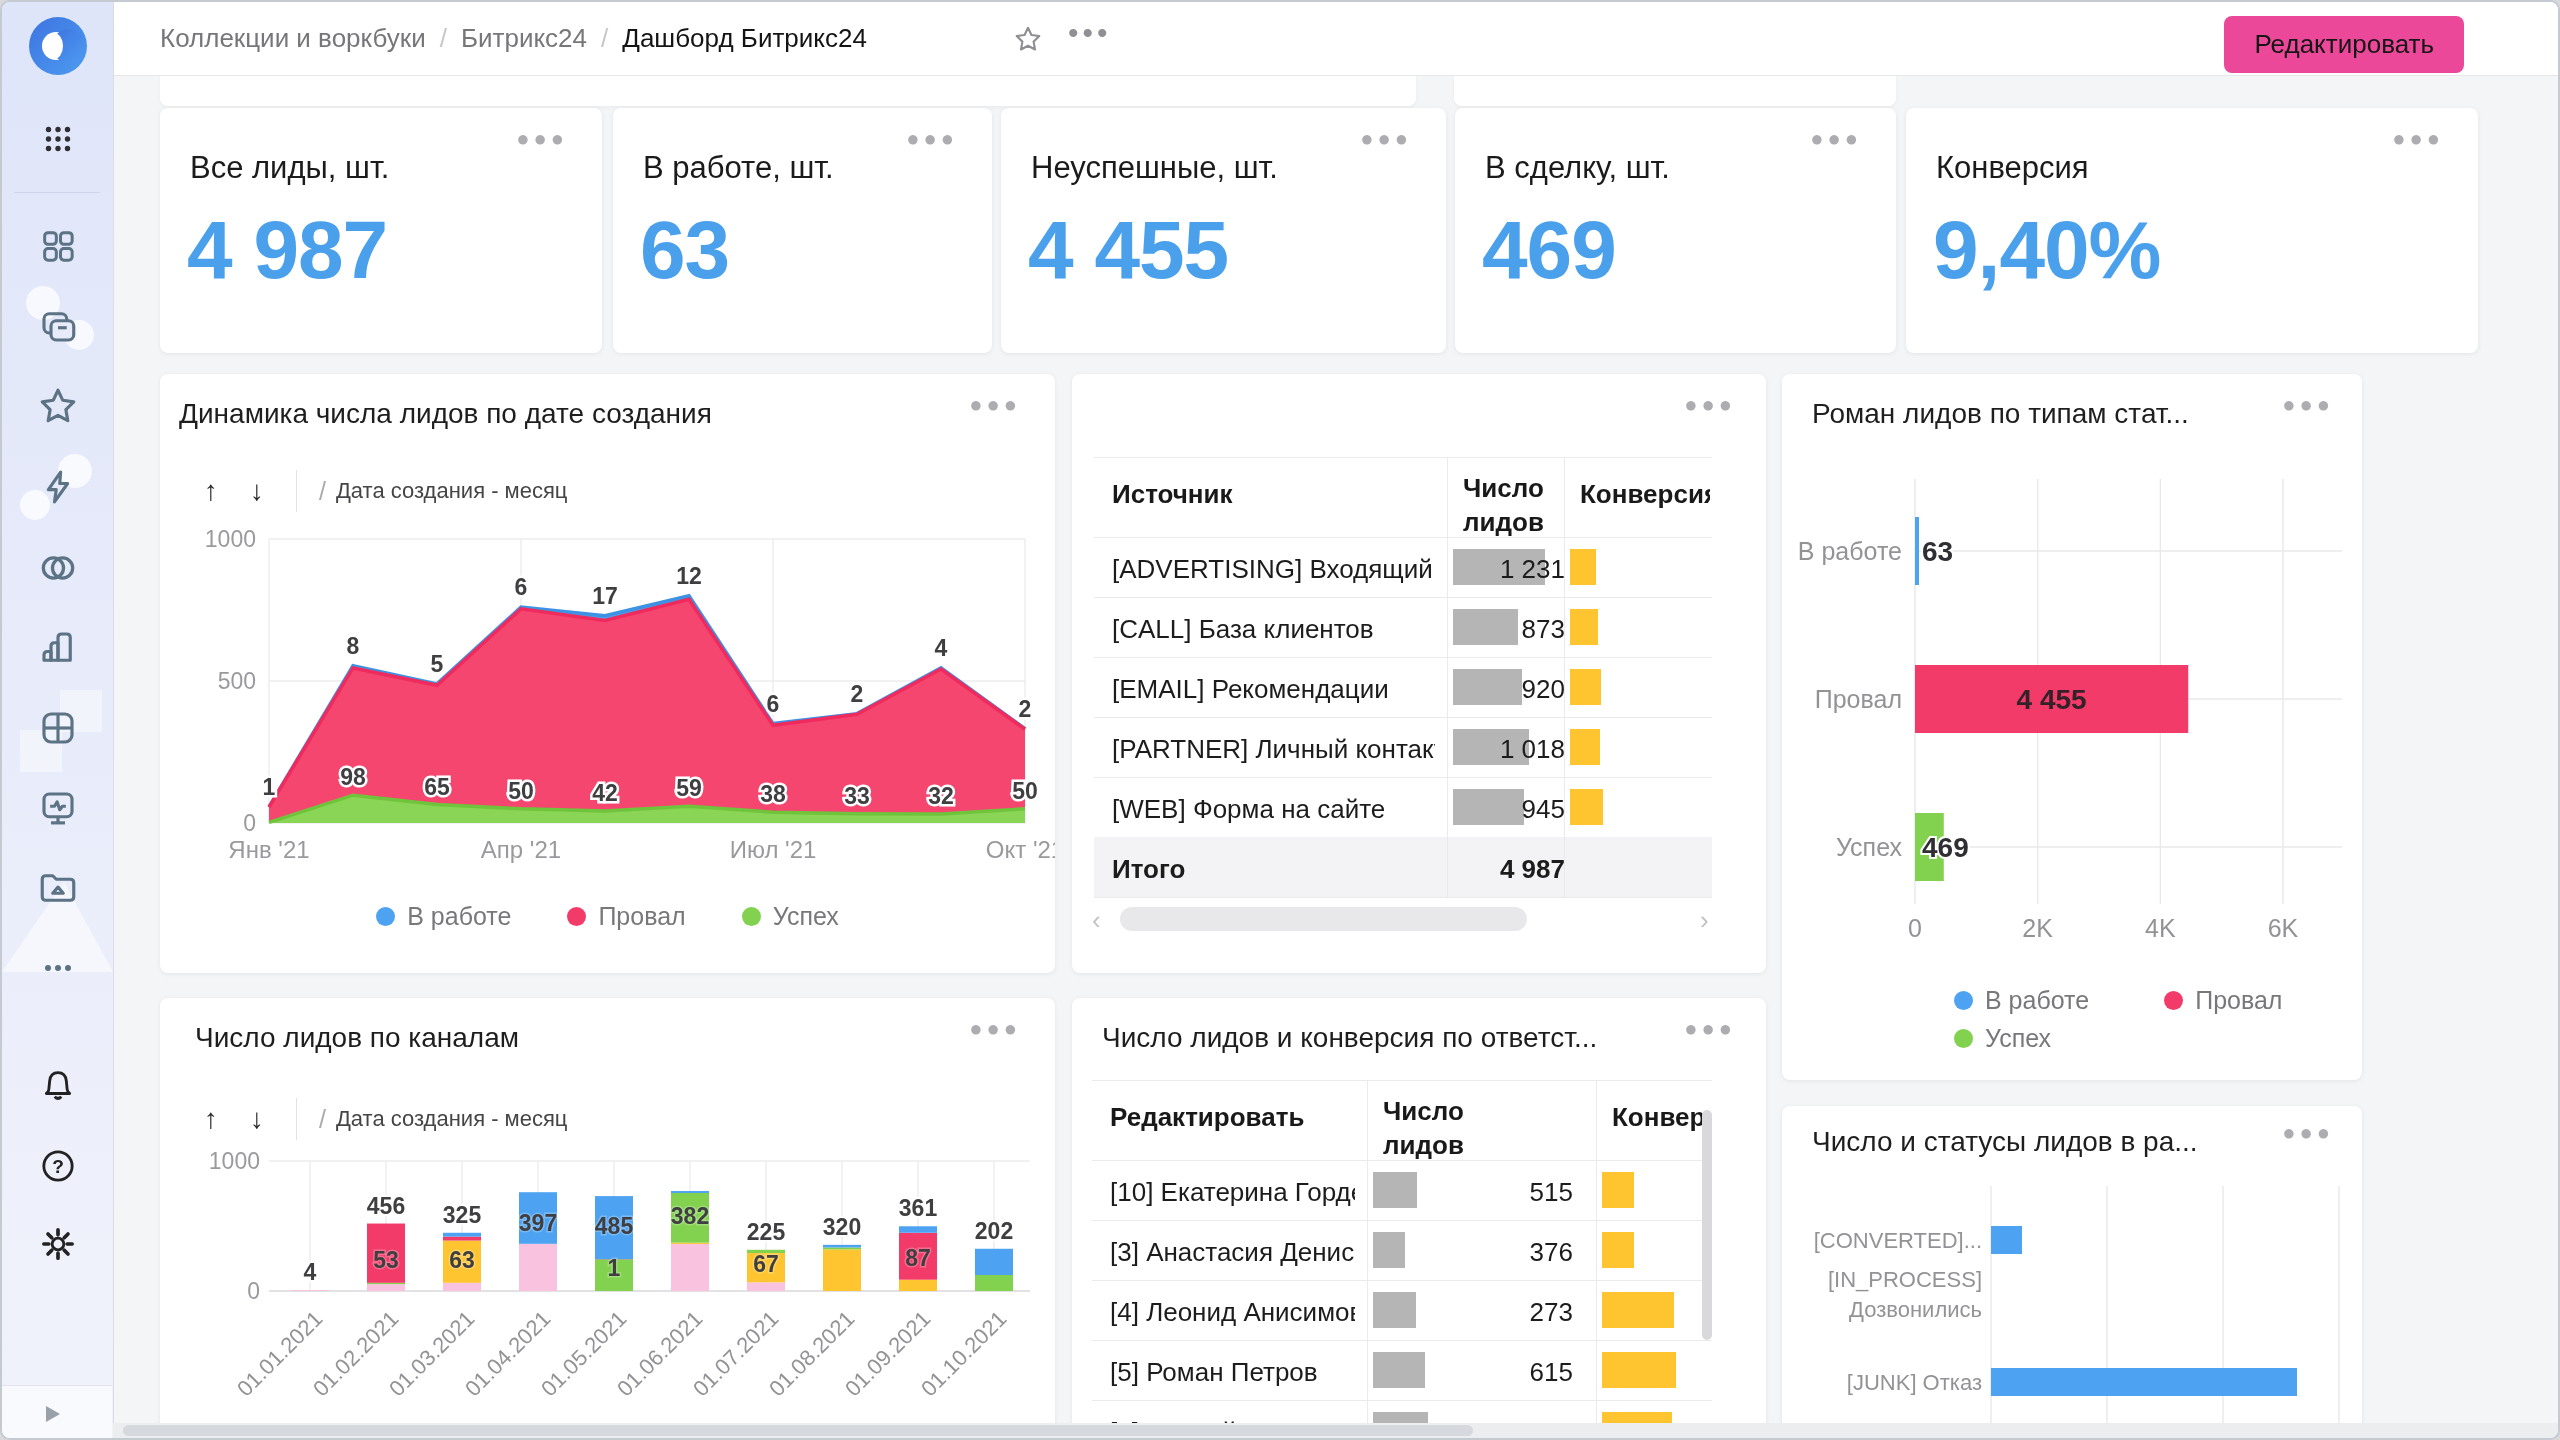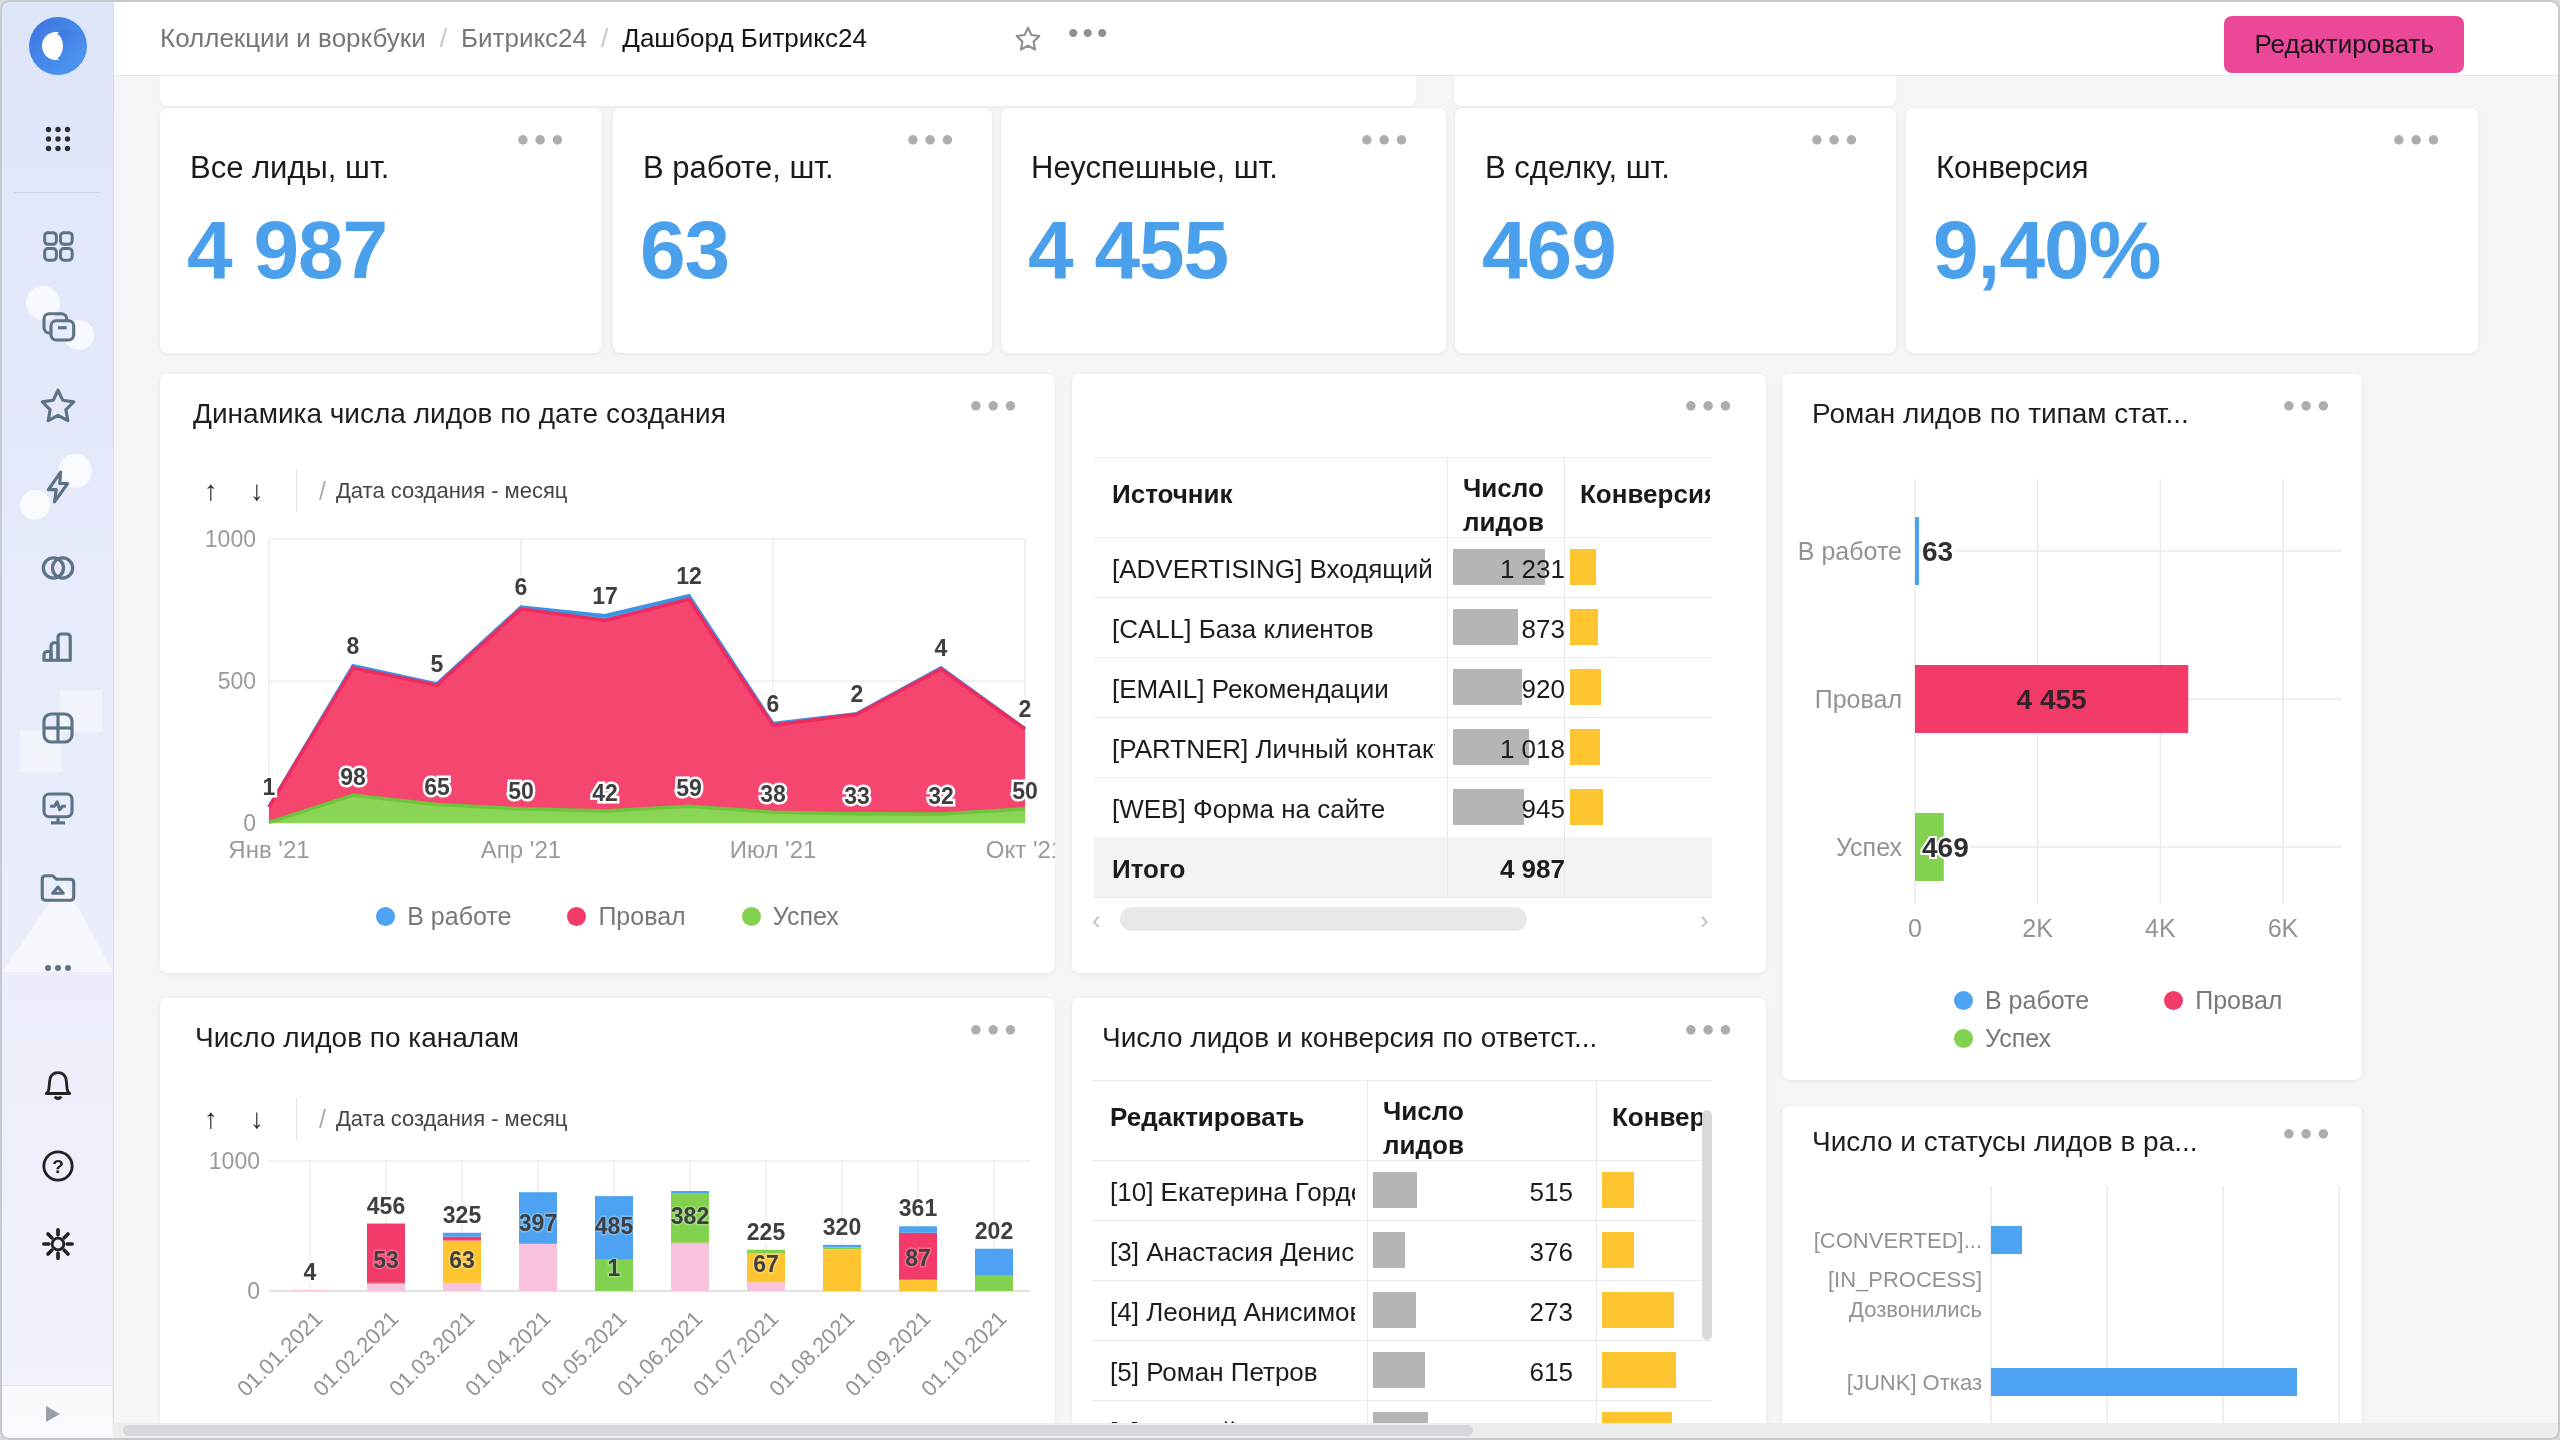--- a/index.html
+++ b/index.html
@@ -238,21 +238,21 @@
         <div class="kpi-value">469</div>
       </div>
       <div class="card" style="position: absolute; top: 106px; left: 1904px; width: 572px; height: 245px;">
         <span class="cdots" style="right: 34px;">●●●</span>
         <div class="kpi-title">Конверсия</div>
         <div class="kpi-value">9,40%</div>
       </div>
     </section>
 
   <div class="card" id="area-card" style="left:158px;top:372px;width:895px;height:599px;">
-    <div class="ctitle" style="left:33px;">Динамика числа лидов по дате создания</div>
+    <div class="ctitle" style="left:19px;">Динамика числа лидов по дате создания</div>
     <span class="cdots" style="right:34px;">●●●</span>
     <div class="toolbar" style="top:96px;">
       <span class="tb-arrow">↑</span>
       <span class="tb-arrow">↓</span>
       <span class="tb-div"></span>
       <span class="tb-slash">/</span>
       <span class="tb-crumb">Дата создания - месяц</span>
     </div>
     <svg id="area-svg" width="895" height="360" style="position:absolute;left:0;top:150px;">
         <line x1="109" y1="15" x2="865" y2="15" stroke="#ECECEE" stroke-width="1.4"></line>

